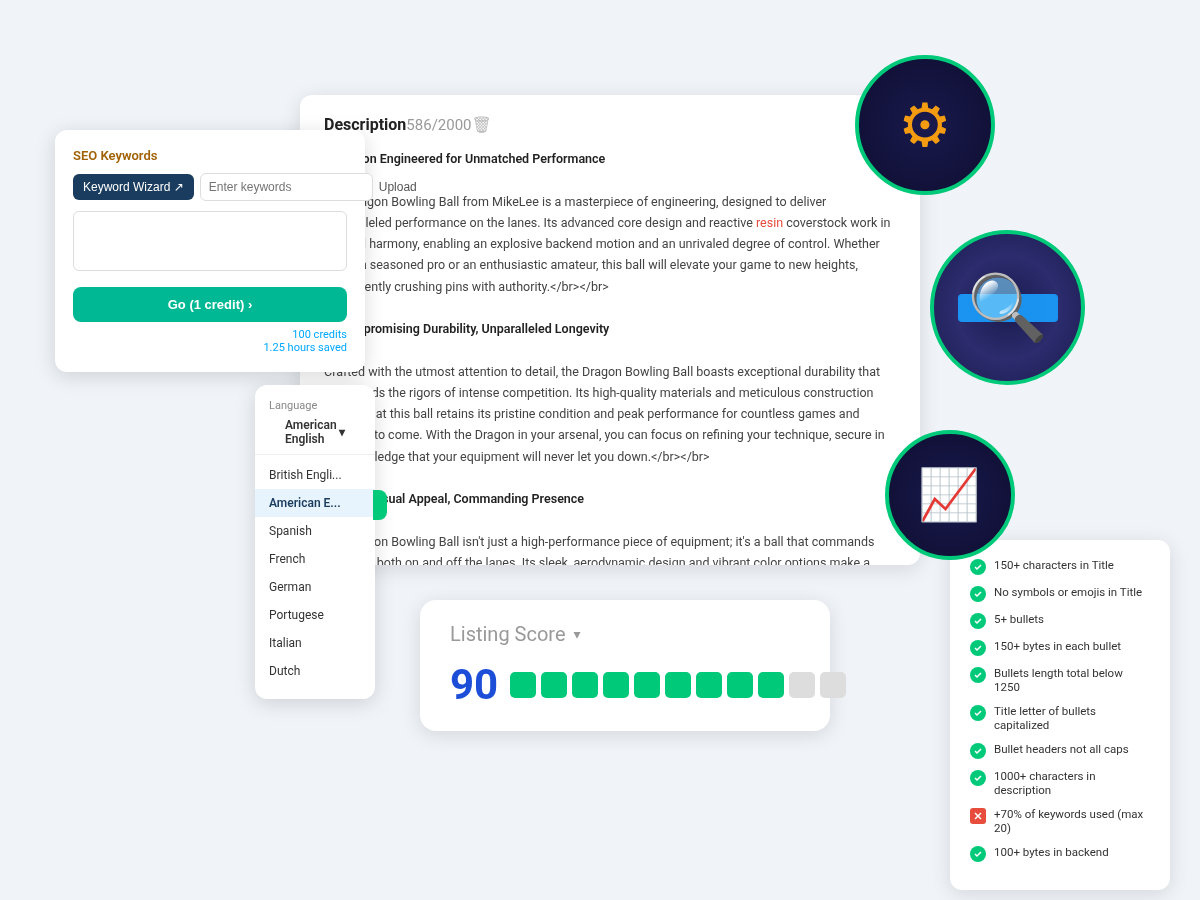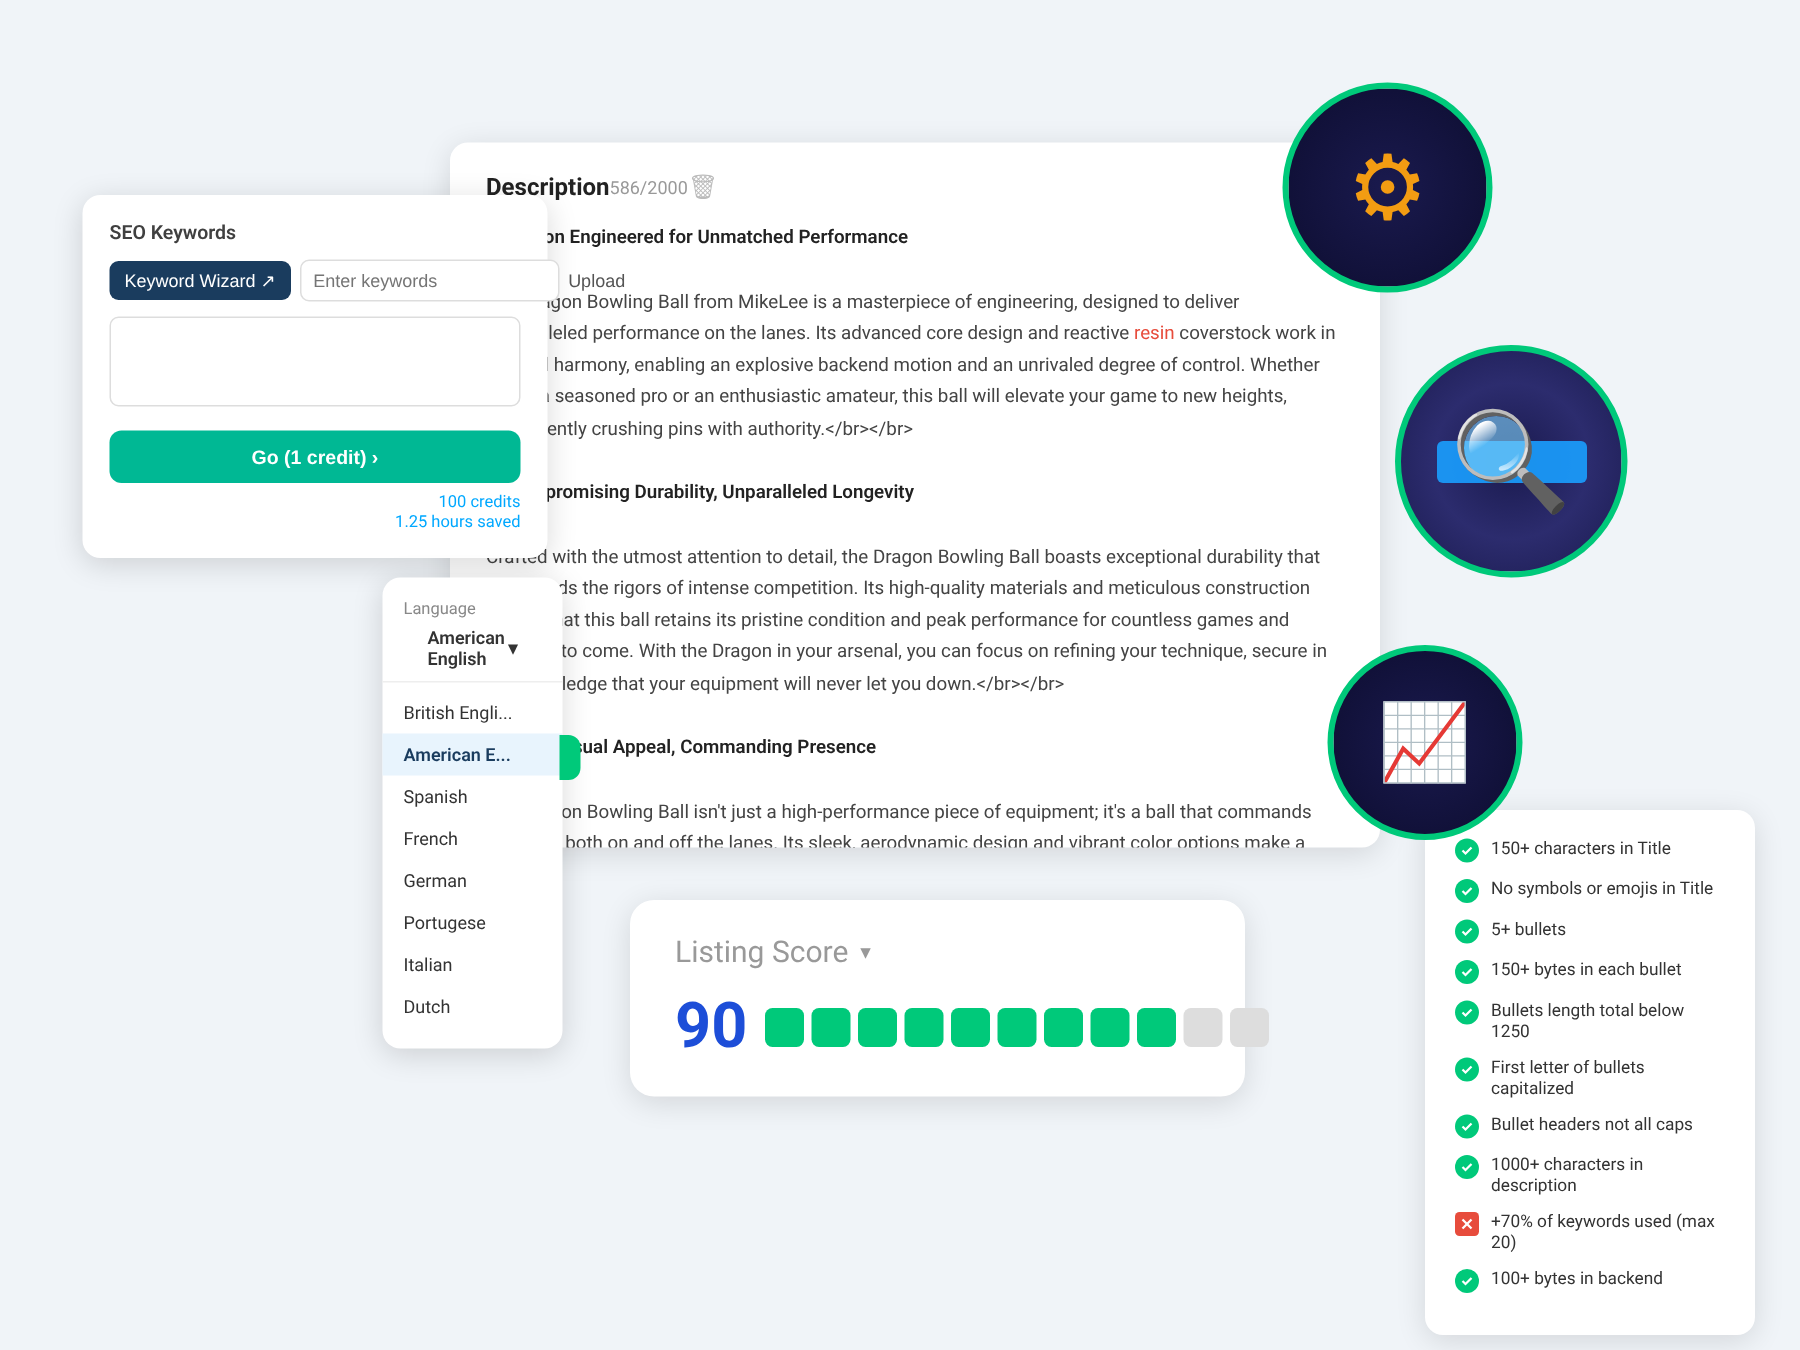--- a/index.html
+++ b/index.html
@@ -20,21 +20,21 @@
       background: white;
       border-radius: 12px;
       padding: 18px;
       width: 310px;
       box-shadow: 0 4px 20px rgba(0,0,0,0.15);
       z-index: 10;
     }
     .seo-card-title {
       font-size: 13px;
       font-weight: 600;
-      color: #404040;
+      color: #a16207;
       margin-bottom: 10px;
     }
     .seo-keyword-row {
       display: flex;
       align-items: center;
       gap: 6px;
       margin-bottom: 10px;
     }
     .keyword-wizard-btn {
       background: #1a3c5e;
@@ -163,21 +163,21 @@
       align-items: center;
       justify-content: flex-start;
       margin-bottom: 14px;
     }
     .description-title {
       font-size: 16px;
       font-weight: 700;
       color: #222;
     }
     .char-count {
-      font-size: 12px;
+      font-size: 15px;
       color: #999;
     }
     .description-text {
       font-size: 12.5px;
       color: #444;
       line-height: 1.7;
     }
     .description-text .highlight {
       color: #e74c3c;
     }
@@ -482,21 +482,21 @@
         </svg>
     </div>
     <span>Bullets length total below 1250</span>
   </div>
   <div class="checklist-item">
     <div class="check-icon">
       <svg viewBox="0 0 10 10" fill="white">
           <polyline points="2,5 4,7 8,3" stroke="white" stroke-width="1.5" fill="none"></polyline>
         </svg>
     </div>
-    <span>First letter of bullets capitalized</span>
+    <span>Title letter of bullets capitalized</span>
   </div>
   <div class="checklist-item">
     <div class="check-icon">
       <svg viewBox="0 0 10 10" fill="white">
           <polyline points="2,5 4,7 8,3" stroke="white" stroke-width="1.5" fill="none"></polyline>
         </svg>
     </div>
     <span>Bullet headers not all caps</span>
   </div>
   <div class="checklist-item">

